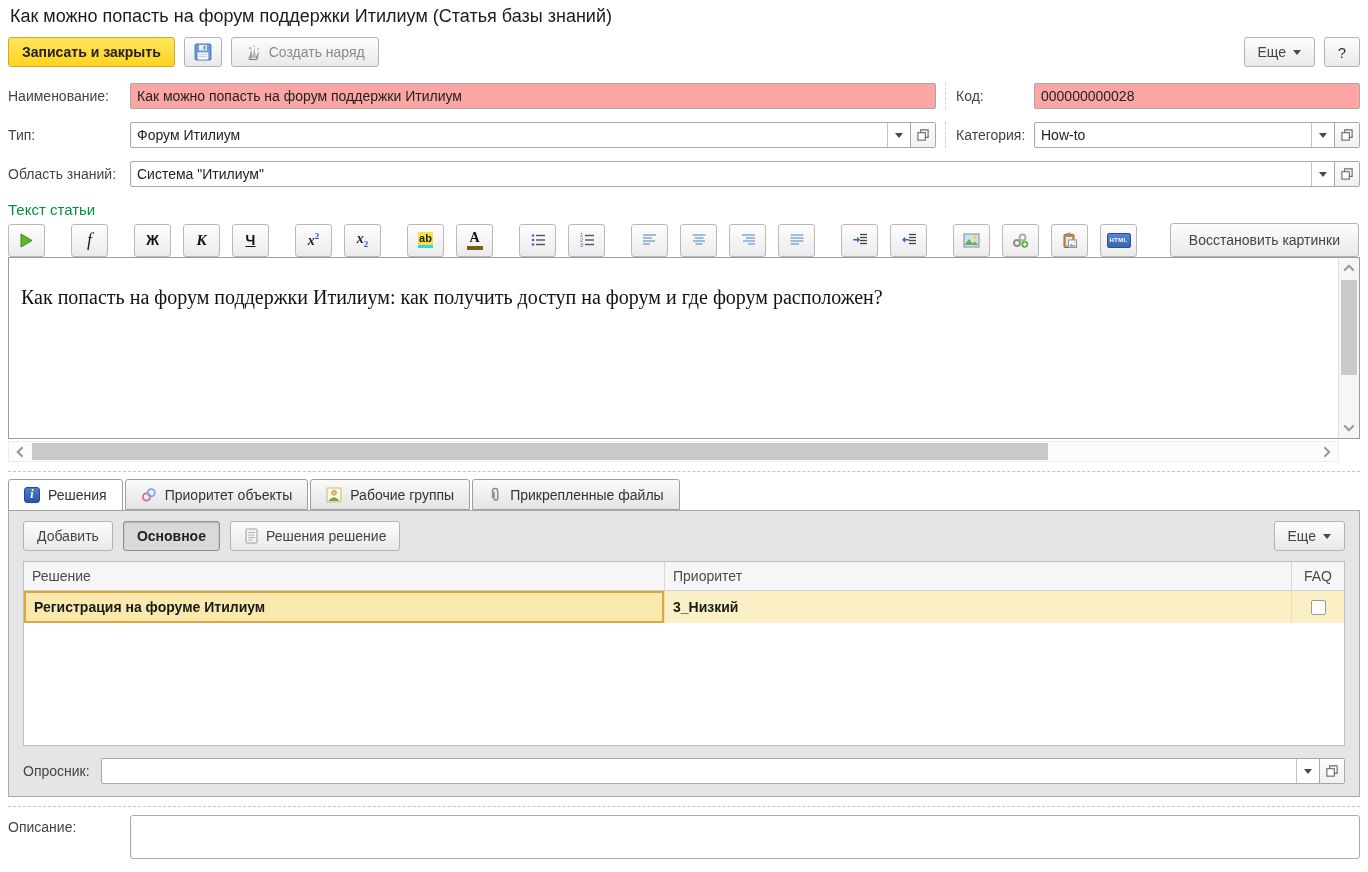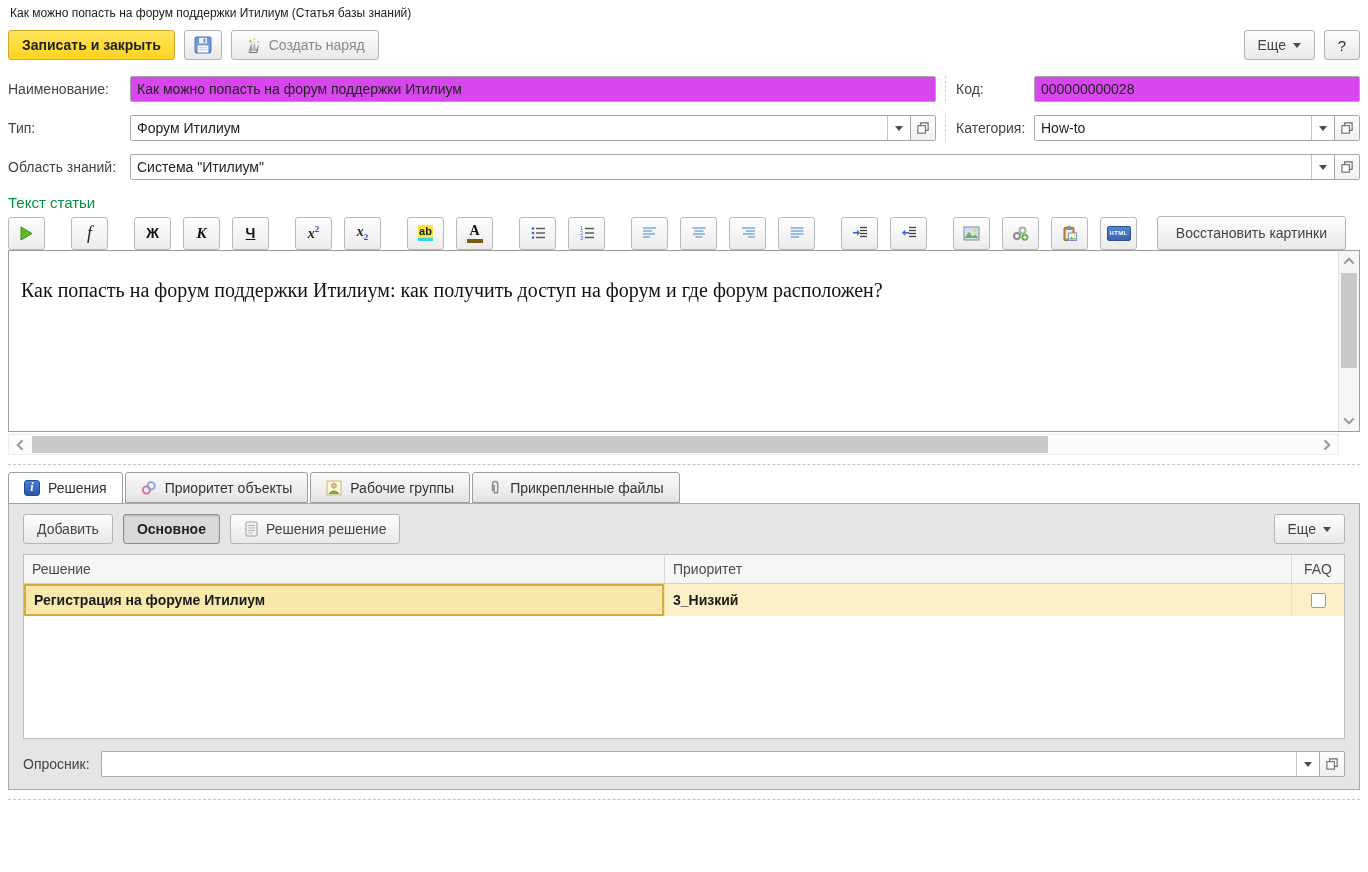--- a/index.html
+++ b/index.html
@@ -1,21 +1,21 @@
 <!DOCTYPE html>
 <html><head>
 <meta charset="utf-8">
 <style>
   * { box-sizing: border-box; margin: 0; padding: 0; }
   html,body { width:1368px; height:872px; background:#fff; }
   body { font-family:"Liberation Sans", sans-serif; font-size:14px; color:#333; }
   .page { position:relative; width:1368px; height:872px; padding:4px 8px 0 8px; overflow:hidden; }
 
   
-  .window-title { font-size:12px; color:#1c1c1c; padding:2px 0 6px 2px; }
+  .window-title { font-size:18px; color:#1c1c1c; padding:2px 0 6px 2px; }
 
   
   .command-bar { display:flex; align-items:center; gap:9px; margin-top:4px; }
   .btn { height:30px; display:inline-flex; align-items:center; gap:7px; padding:0 13px;
          background:linear-gradient(#fdfdfd,#e9e9e9); border:1px solid #b3b3b3; border-radius:3px;
          font-family:inherit; font-size:14px; color:#444; cursor:default; }
   .btn-primary { background:linear-gradient(#ffe45c,#ffd420); border-color:#c9ab2f; font-weight:bold; color:#222; }
   .btn-icon { width:38px; padding:0; justify-content:center; }
   .btn-help { width:36px; font-size:15px; color:#333; }
   .gray-label { color:#8a8a8a; }
@@ -23,35 +23,35 @@
   .caret { width:0; height:0; border-left:4px solid transparent; border-right:4px solid transparent; border-top:5px solid #4a4a4a; display:inline-block; }
 
   
   .fields { margin-top:16px; display:flex; flex-direction:column; gap:13px; }
   .field-row { display:flex; align-items:center; }
   .flabel { color:#444; }
   .w122 { width:122px; flex:0 0 122px; }
   .w76  { width:78px; flex:0 0 78px; }
   .w806 { width:806px; flex:0 0 806px; }
   .grow { flex:1; }
-  .tinput { height:26px; border:1px solid #a8a8a8; border-radius:2px; padding:0 6px; font-family:inherit; font-size:14px; color:#222; background:#d946ef; }
+  .tinput { height:26px; border:1px solid #a8a8a8; border-radius:2px; padding:0 6px; font-family:inherit; font-size:14px; color:#222; background:#fca5a5; }
   .vsep { align-self:stretch; border-left:1px dashed #cfcfcf; margin:0 10px 0 9px; }
   .combo { display:flex; align-items:stretch; height:26px; border:1px solid #a8a8a8; border-radius:2px; background:#fff; }
   .combo-text { flex:1; display:flex; align-items:center; padding:0 6px; color:#222; overflow:hidden; white-space:nowrap; }
   .combo-arrow { width:23px; border-left:1px solid #c4c4c4; display:flex; align-items:center; justify-content:center; }
   .combo-browse { width:25px; border-left:1px solid #a8a8a8; display:flex; align-items:center; justify-content:center; background:linear-gradient(#fdfdfd,#f0f0f0); }
 
   
   .section-title { margin-top:14px; font-size:15px; color:#00913f; }
   .editor-toolbar { margin-top:5px; display:flex; align-items:center; }
   .tbtn { width:37px; height:33px; flex:0 0 auto; display:flex; align-items:center; justify-content:center;
           background:linear-gradient(#fefefe,#ebebeb); border:1px solid #b9b9b9; border-radius:3px; margin-right:12px; position:relative; }
   .tbtn.group { margin-left:14px; }
   .tbtn:first-child { margin-left:0; }
-  .btn-restore { margin-left:auto; margin-right:14px; height:23px; justify-content:center; padding:16px 18px; }
+  .btn-restore { margin-left:auto; margin-right:1px; height:23px; justify-content:center; padding:16px 18px; }
   .g-formula { font-family:"Liberation Serif", serif; font-style:italic; font-size:18px; color:#222; }
   .g-bold { font-weight:bold; font-size:14px; color:#111; }
   .g-italic { font-family:"Liberation Serif", serif; font-style:italic; font-weight:bold; font-size:15px; color:#111; }
   .g-underline { font-weight:bold; font-size:14px; color:#111; text-decoration:underline; }
   .g-script { font-family:"Liberation Serif", serif; font-style:italic; font-weight:bold; font-size:14px; color:#222; }
   .g-script sup, .g-script sub { color:#2a52c8; font-size:9px; font-style:normal; }
   .g-hl { font-size:11px; font-weight:bold; color:#222; background:#f7e23a; padding:0 1px; border-bottom:3px solid #35d3e8; line-height:1.2; }
   .g-fontcolor { display:flex; flex-direction:column; align-items:center; line-height:1; }
   .g-fontcolor .a { font-family:"Liberation Serif", serif; font-weight:bold; font-size:14px; color:#111; }
   .g-fontcolor .bar { width:16px; height:4px; background:#7a5c10; margin-top:1px; }
@@ -448,14 +448,18 @@
               <rect x="2" y="5" width="8" height="8" fill="#fff" stroke="#6a6a6a" stroke-width="1.2"></rect>
               <path d="M5 5 V2 H13 V10 H10" fill="none" stroke="#6a6a6a" stroke-width="1.2"></path>
             </svg>
         </div>
       </div>
     </div>
   </div>
 
   <div class="dashed-sep"></div>
 
+  <div class="desc-row">
+    <label class="flabel w122">Описание:</label>
+    <textarea class="desc-area" value="" style=""></textarea>
+  </div>
 
 </div>
 
 </body></html>

